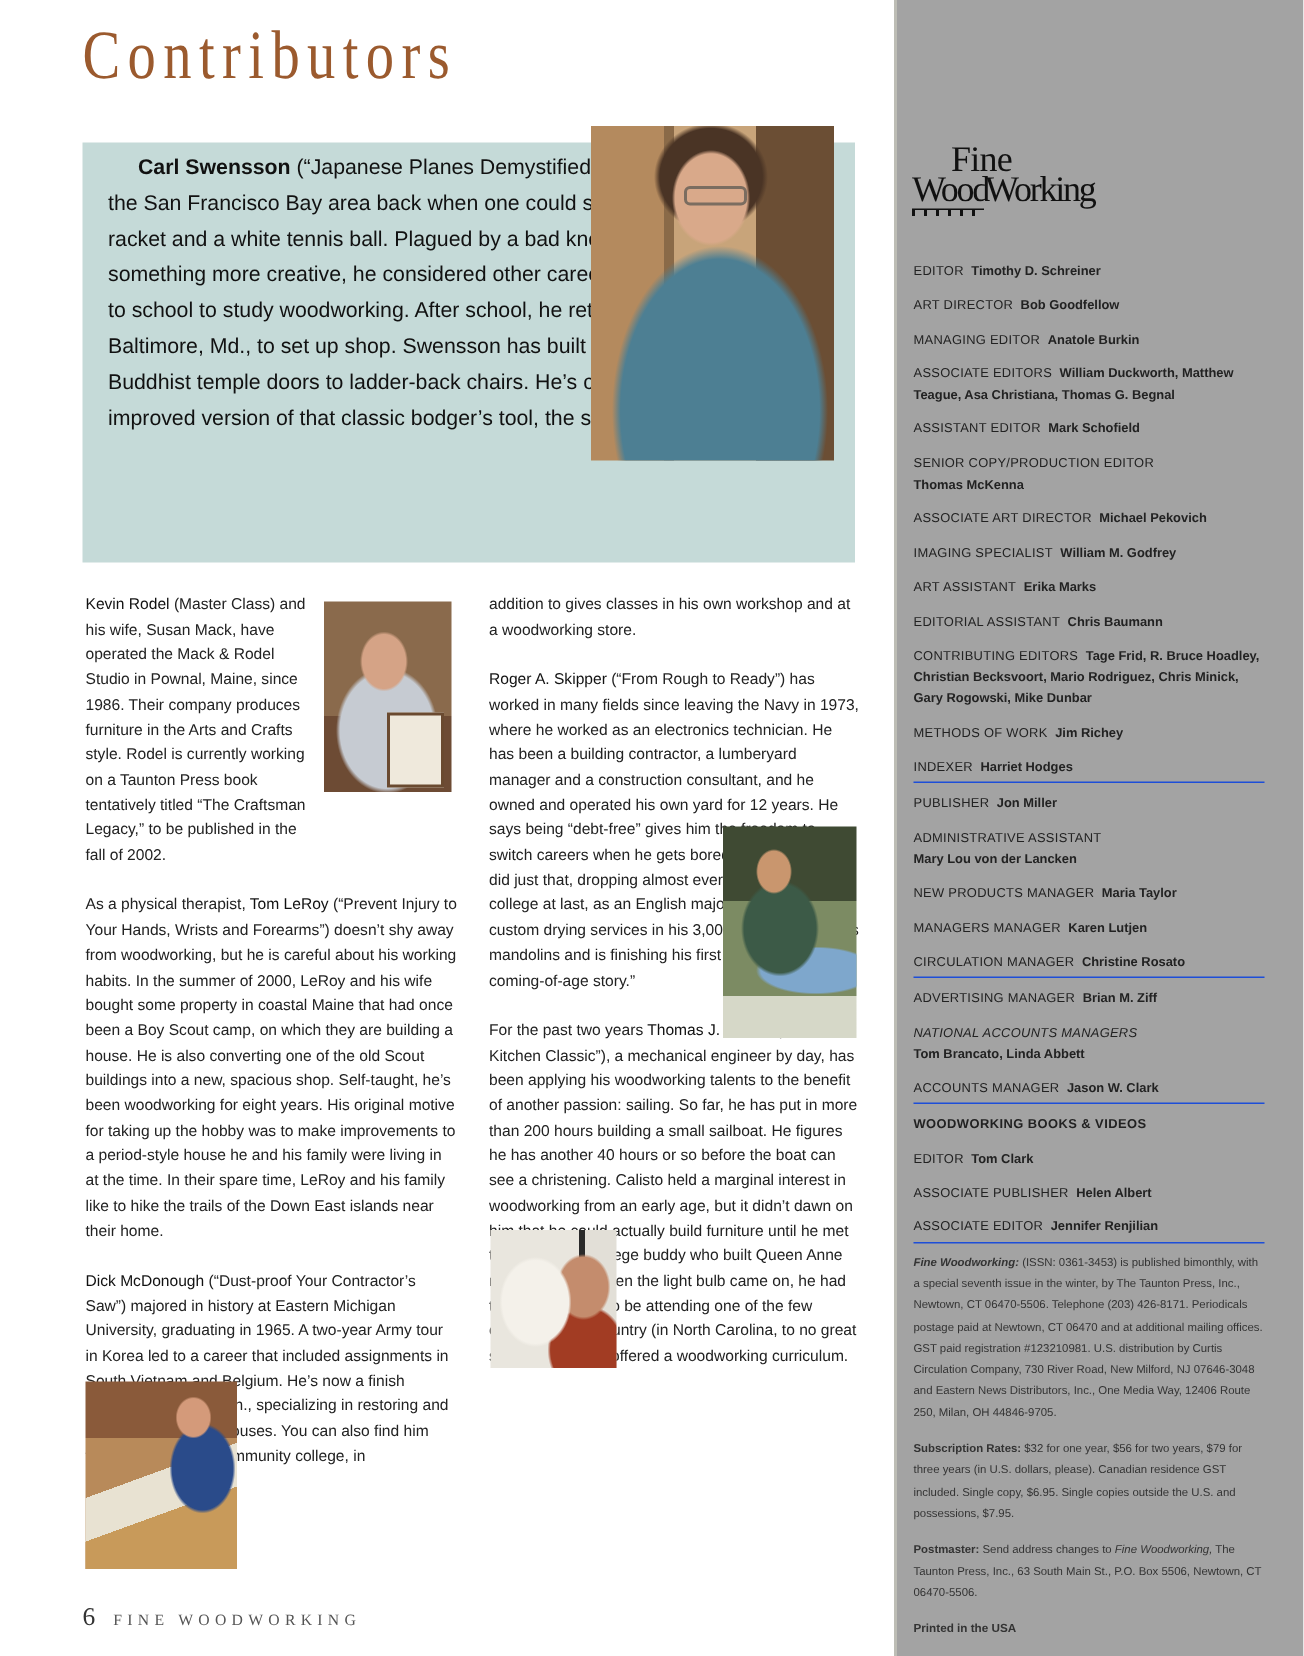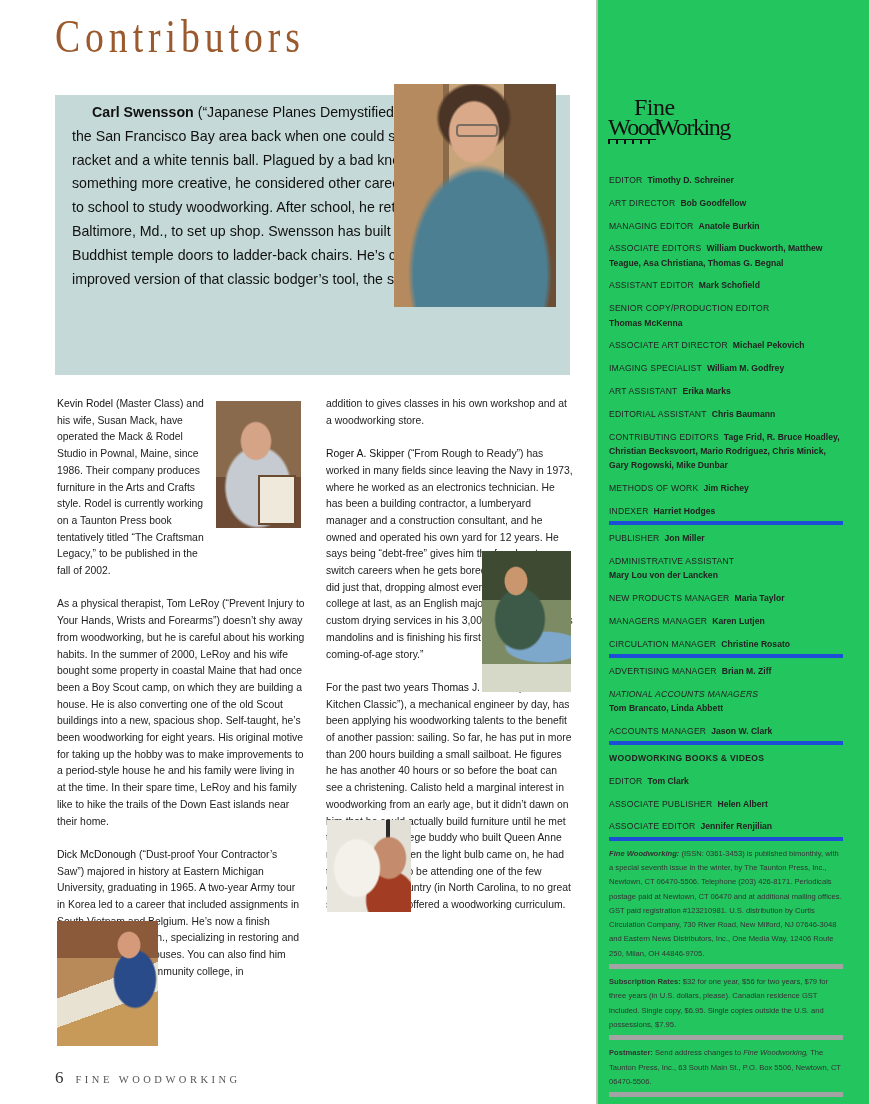--- a/index.html
+++ b/index.html
@@ -80,36 +80,36 @@
     
     .footer {
       position: absolute; left: 55px; top: 1068px; color: #555;
       font-family: "Liberation Serif", serif; font-size: 10.5px; letter-spacing: 3.5px;
     }
     .footer .page-num { font-size: 17px; letter-spacing: 0; margin-right: 12px; color: #333; }
 
     
     .masthead {
       position: absolute; left: 596px; top: 0; width: 273px; height: 1104px;
-      background: #22c55e; border-left: 2px solid #bdbdb5;
+      background: #a3a3a3; border-left: 2px solid #bdbdb5;
     }
     .logo { position: absolute; left: 10px; top: 94px; font-family: "Liberation Serif", serif; color: #111; }
     .logo-fine { position: absolute; left: 26px; top: 0; font-size: 24px; letter-spacing: -0.5px; }
     .logo-wood { position: absolute; left: 0; top: 20px; font-size: 24px; letter-spacing: -1.5px; width: 220px; }
     .logo-ticks { position: absolute; left: 0; top: 45px; width: 48px; height: 5px;
       background: repeating-linear-gradient(90deg, #111 0 2px, transparent 2px 8px); border-top: 1px solid #111; }
 
     .mh-list { position: absolute; left: 11px; top: 170px; width: 234px; font-size: 8.6px; line-height: 14.3px; color: #222; }
     .mh-item { padding: 3px 0 3px 0; margin-bottom: 2.5px; }
-    .mh-item.rule { border-bottom: 4px solid #1d4ed8; margin-bottom: 3px; padding-bottom: 3px; }
+    .mh-item.rule { border-bottom: 1px solid #1d4ed8; margin-bottom: 3px; padding-bottom: 3px; }
     .mh-role { letter-spacing: 0.2px; margin-right: 5px; }
     .mh-name { font-weight: bold; }
     .mh-section { font-weight: bold; letter-spacing: 0.3px; }
 
-    .fineprint { font-size: 7.6px; line-height: 14.3px; color: #333; padding: 3px 0; border-bottom: 5px solid #a3a3a3; margin-bottom: 3px; }
+    .fineprint { font-size: 7.6px; line-height: 14.3px; color: #333; padding: 3px 0; border-bottom: 1px solid #a3a3a3; margin-bottom: 3px; }
     .fineprint .lead { font-weight: bold; }
     .fineprint .ital { font-style: italic; }
     .fineprint.last { border-bottom: none; font-weight: bold; font-size: 7.8px; }
   </style>
 </head>
 <body>
 
 <h1 class="page-title">Contributors</h1>
 
 <section class="feature-box">

